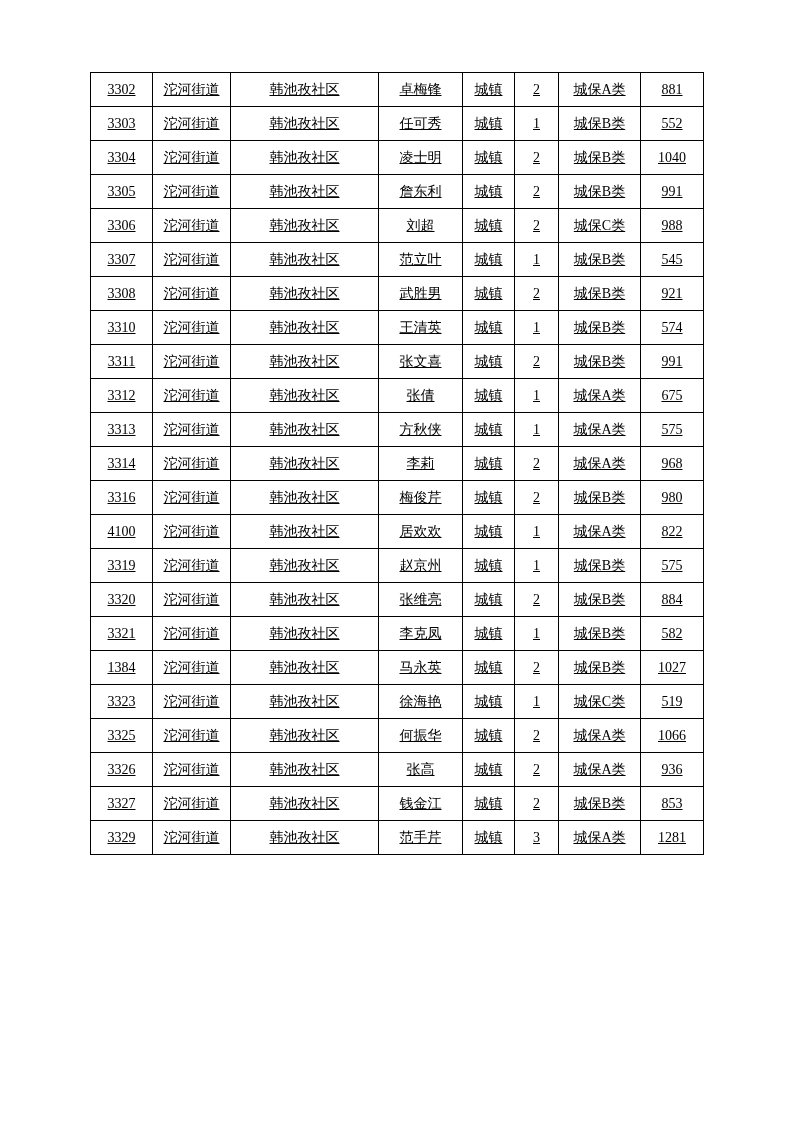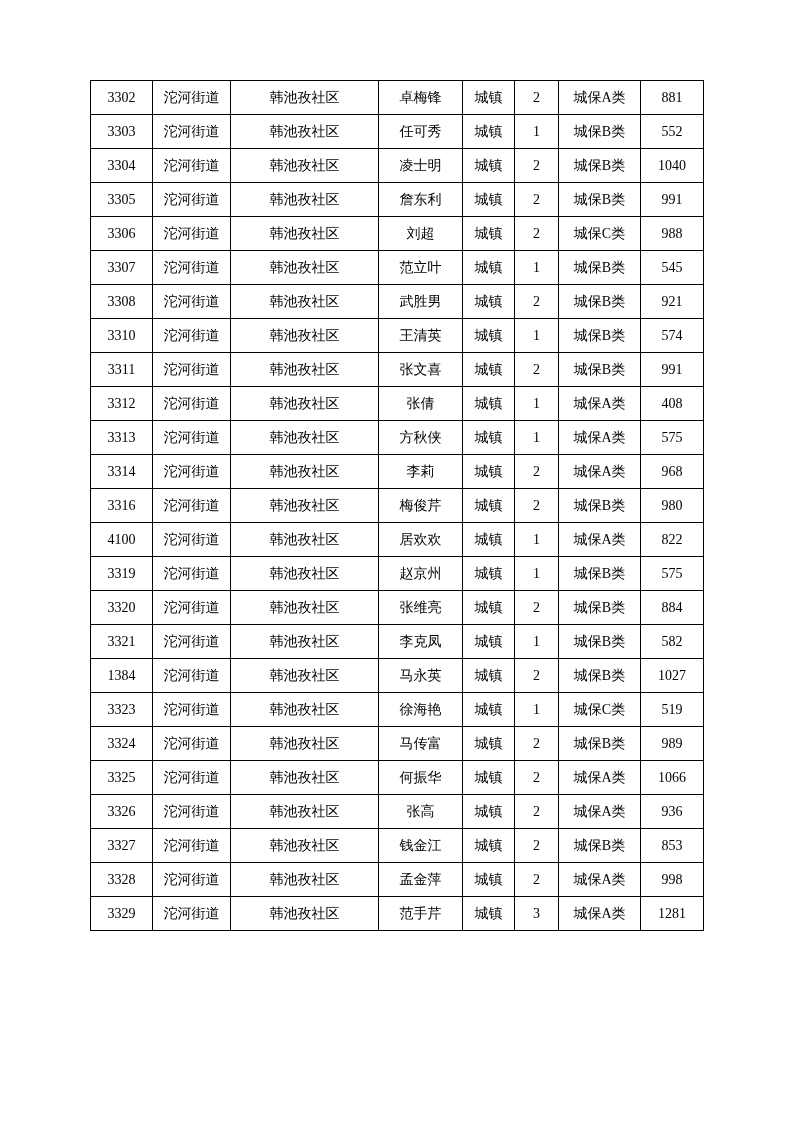--- a/index.html
+++ b/index.html
@@ -14,22 +14,23 @@
     color: #000000;
   }
   .page {
     position: relative;
     width: 793px;
     height: 1122px;
     box-sizing: border-box;
     padding: 72px 0 0 0;
   }
   .table-wrap {
-    margin: 8px auto;
+    margin: 0 auto;
     width: 613px;
+    text-decoration: underline;
   }
   table.data-table {
     border-collapse: collapse;
     width: 613px;
     table-layout: fixed;
   }
   table.data-table td {
     border: 1px solid #000000;
     height: 33px;
     text-align: center;
@@ -164,21 +165,21 @@
             <td class="cell-amt">991</td>
           </tr>
           <tr>
             <td class="cell-id">3312</td>
             <td class="cell-street">沱河街道</td>
             <td class="cell-comm">韩池孜社区</td>
             <td class="cell-name">张倩</td>
             <td class="cell-type">城镇</td>
             <td class="cell-num">1</td>
             <td class="cell-cat">城保A类</td>
-            <td class="cell-amt">408</td>
+            <td class="cell-amt">675</td>
           </tr>
           <tr>
             <td class="cell-id">3313</td>
             <td class="cell-street">沱河街道</td>
             <td class="cell-comm">韩池孜社区</td>
             <td class="cell-name">方秋侠</td>
             <td class="cell-type">城镇</td>
             <td class="cell-num">1</td>
             <td class="cell-cat">城保A类</td>
             <td class="cell-amt">575</td>
@@ -257,30 +258,20 @@
             <td class="cell-id">3323</td>
             <td class="cell-street">沱河街道</td>
             <td class="cell-comm">韩池孜社区</td>
             <td class="cell-name">徐海艳</td>
             <td class="cell-type">城镇</td>
             <td class="cell-num">1</td>
             <td class="cell-cat">城保C类</td>
             <td class="cell-amt">519</td>
           </tr>
           <tr>
-            <td class="cell-id">3324</td>
-            <td class="cell-street">沱河街道</td>
-            <td class="cell-comm">韩池孜社区</td>
-            <td class="cell-name">马传富</td>
-            <td class="cell-type">城镇</td>
-            <td class="cell-num">2</td>
-            <td class="cell-cat">城保B类</td>
-            <td class="cell-amt">989</td>
-          </tr>
-          <tr>
             <td class="cell-id">3325</td>
             <td class="cell-street">沱河街道</td>
             <td class="cell-comm">韩池孜社区</td>
             <td class="cell-name">何振华</td>
             <td class="cell-type">城镇</td>
             <td class="cell-num">2</td>
             <td class="cell-cat">城保A类</td>
             <td class="cell-amt">1066</td>
           </tr>
           <tr>
@@ -295,30 +286,20 @@
           </tr>
           <tr>
             <td class="cell-id">3327</td>
             <td class="cell-street">沱河街道</td>
             <td class="cell-comm">韩池孜社区</td>
             <td class="cell-name">钱金江</td>
             <td class="cell-type">城镇</td>
             <td class="cell-num">2</td>
             <td class="cell-cat">城保B类</td>
             <td class="cell-amt">853</td>
-          </tr>
-          <tr>
-            <td class="cell-id">3328</td>
-            <td class="cell-street">沱河街道</td>
-            <td class="cell-comm">韩池孜社区</td>
-            <td class="cell-name">孟金萍</td>
-            <td class="cell-type">城镇</td>
-            <td class="cell-num">2</td>
-            <td class="cell-cat">城保A类</td>
-            <td class="cell-amt">998</td>
           </tr>
           <tr>
             <td class="cell-id">3329</td>
             <td class="cell-street">沱河街道</td>
             <td class="cell-comm">韩池孜社区</td>
             <td class="cell-name">范手芹</td>
             <td class="cell-type">城镇</td>
             <td class="cell-num">3</td>
             <td class="cell-cat">城保A类</td>
             <td class="cell-amt">1281</td>

